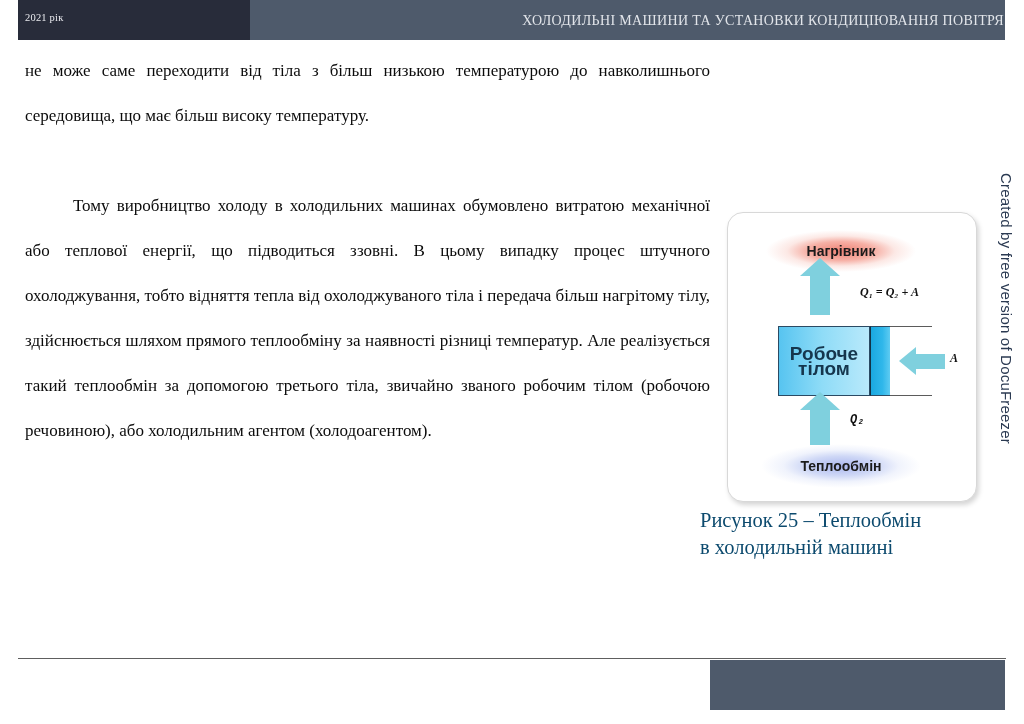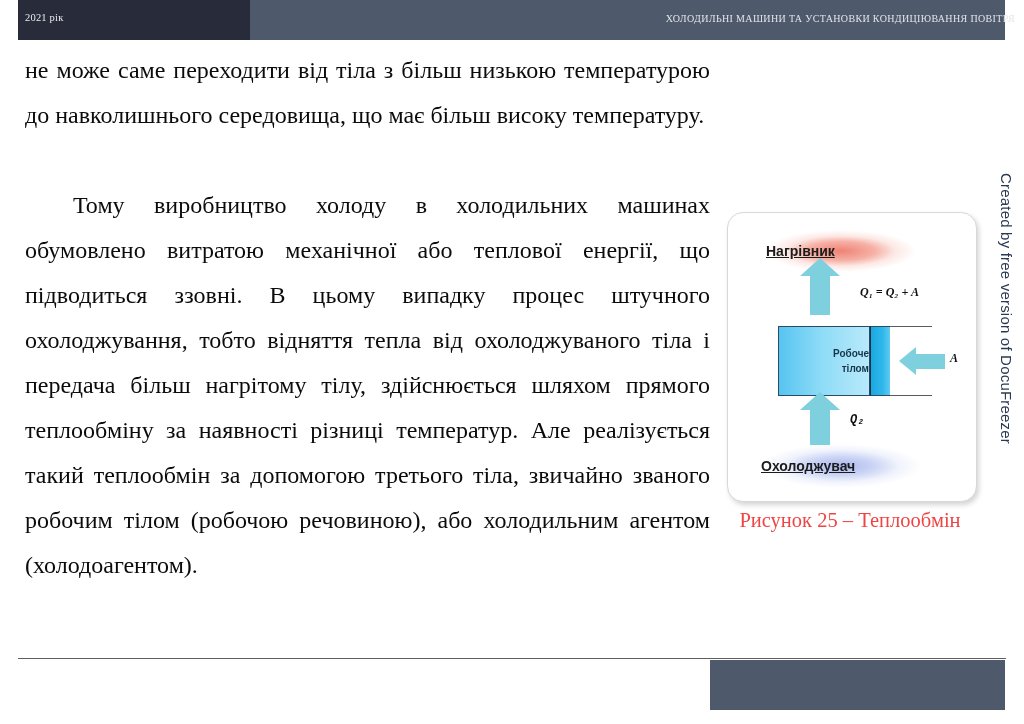--- a/index.html
+++ b/index.html
@@ -39,24 +39,24 @@
     left: 25px;
     top: 12px;
     font-family: "Liberation Serif", "DejaVu Serif", serif;
     font-size: 10.5px;
     color: #e9eaee;
     letter-spacing: 0.2px;
     white-space: nowrap;
   }
   .header-title {
     position: absolute;
-    right: 9px;
+    right: 20px;
     top: 13px;
     font-family: "Liberation Serif", "DejaVu Serif", serif;
-    font-size: 10px;
+    font-size: 14px;
     color: #e2e5ea;
     letter-spacing: 0.35px;
     white-space: nowrap;
     margin-left: 24px;
   }
 
   
   .watermark {
     position: absolute;
     left: 987px;
@@ -82,21 +82,21 @@
   .text-col {
     position: absolute;
     left: 25px;
     top: 48px;
     width: 685px;
   }
   .para {
     margin: 0;
     text-align: justify;
     text-justify: inter-word;
-    font-size: 24px;
+    font-size: 17px;
     line-height: 45px;
     color: #0b0b0b;
   }
   .para.indented { text-indent: 48px; }
   .para.gap { margin-top: 45px; }
 
   
   .figure {
     position: absolute;
     left: 727px;
@@ -112,27 +112,27 @@
     border-radius: 16px;
     box-shadow: 2px 3px 5px rgba(0,0,0,0.17);
     overflow: hidden;
   }
 
   
   .ellipse {
     position: absolute;
     display: flex;
     align-items: center;
+    justify-content: center;
     font-family: "Liberation Sans", "DejaVu Sans", sans-serif;
     font-weight: bold;
     font-size: 14px;
     color: #1b1b1b;
     border-radius: 50%;
     white-space: nowrap;
-    text-decoration: underline;
   }
   .ellipse-heater {
     left: 38px;
     top: 17px;
     width: 150px;
     height: 42px;
     background: radial-gradient(closest-side ellipse at 50% 50%,
                 rgba(238,120,105,0.92) 0%,
                 rgba(243,150,136,0.75) 45%,
                 rgba(247,190,180,0.35) 72%,
@@ -158,24 +158,24 @@
     width: 92px;
     height: 70px;
     border: 1px solid #2b4a63;
     background: linear-gradient(to right, #57c4f0 0%, #8fdcf7 48%, #b9e9fb 100%);
     box-sizing: border-box;
   }
   .work-body-label {
     position: absolute;
     left: 0; right: 0; top: 50%;
     transform: translateY(-50%);
-    text-align: right;
+    text-align: center;
     font-family: "Liberation Sans", "DejaVu Sans", sans-serif;
     font-weight: bold;
-    font-size: 10px;
+    font-size: 19px;
     line-height: 15px;
     color: #15364d;
   }
   .piston {
     position: absolute;
     left: 142px;
     top: 113px;
     width: 20px;
     height: 70px;
     background: linear-gradient(to right, #1aa8e0 0%, #2fb7ea 60%, #5ecbf2 100%);
@@ -242,24 +242,23 @@
   .f-q1 { left: 132px; top: 72px; }
   .f-q2 { left: 122px; top: 200px; font-family: Liberation Mono, monospace; }
   .f-a  { left: 222px; top: 138px; }
 
   
   .caption {
     position: absolute;
     left: 700px;
     top: 507px;
     width: 300px;
-    text-align: center;
     font-size: 20.5px;
     line-height: 27px;
-    color: #ef4444;
+    color: #0c4a6e;
   }
 
   
   .footer-rule {
     position: absolute;
     left: 18px;
     top: 658px;
     width: 988px;
     height: 1px;
     background: #5e5e5e;
@@ -313,24 +312,25 @@
     </div>
     <div class="piston"></div>
 
     <div class="arrow arrow-left"></div>
     <div class="formula f-a">A</div>
 
     <div class="arrow arrow-up arrow-q2"></div>
     <div class="formula f-q2">Q₂</div>
 
     <div class="ellipse ellipse-cooler">
-      <span>Охолоджувач</span>
+      <span>Теплообмін</span>
     </div>
 
   </div>
 </div>
 
 <div class="caption">
   <div>Рисунок 25 – Теплообмін</div>
+  <div>в холодильній машині</div>
 </div>
 
 <div class="footer-rule"></div>
 <div class="footer-block"></div>
 
 </body></html>

